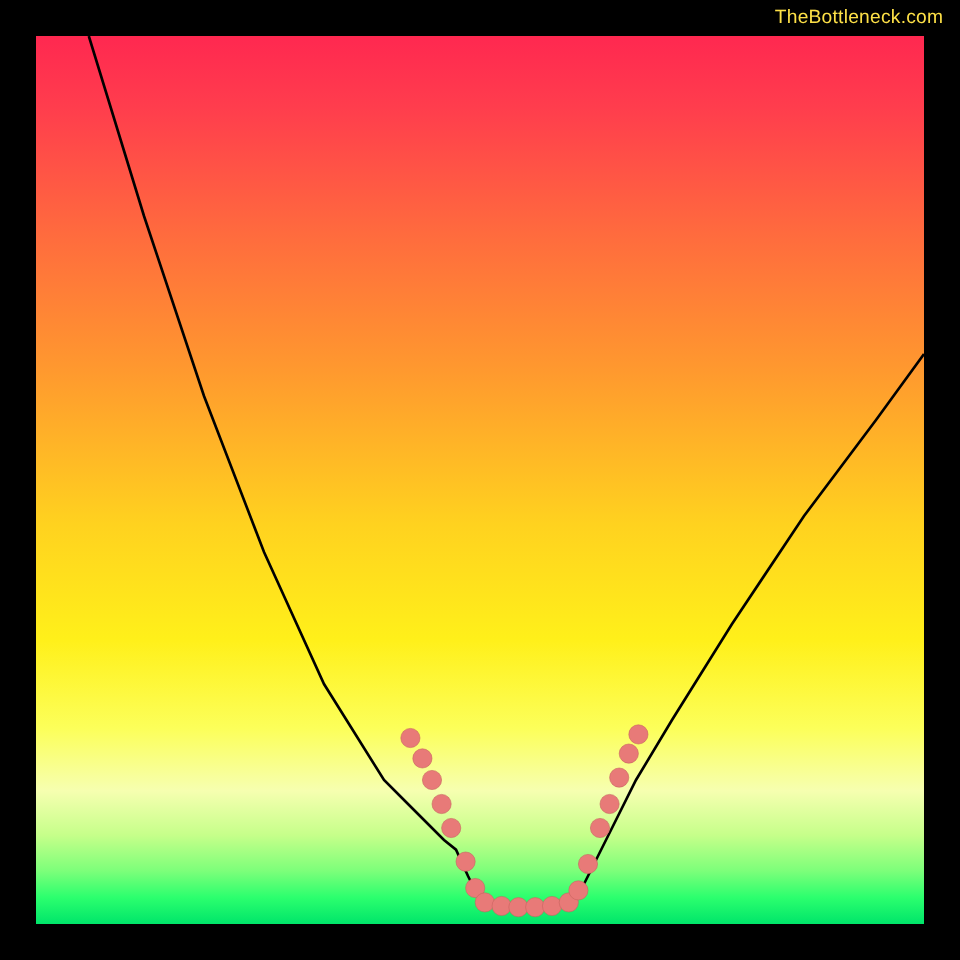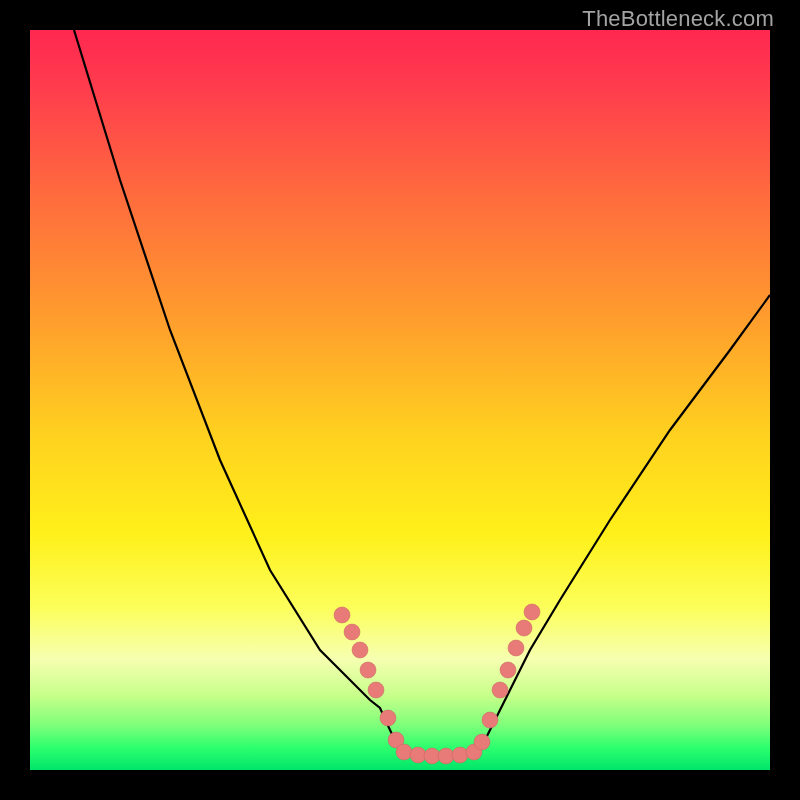--- a/index.html
+++ b/index.html
@@ -6,25 +6,25 @@
   html, body { width: 800px; height: 800px; overflow: hidden; background: #000; }
   .frame {
     position: relative;
     width: 800px;
     height: 800px;
     background: #000;
   }
   .watermark {
     position: absolute;
     top: 6px;
-    right: 26px;
+    right: 14px;
     font-family: Arial, Helvetica, sans-serif;
-    font-size: 22px;
+    font-size: 16px;
     font-weight: 500;
-    color: #a3a3a3;
+    color: #fde047;
     letter-spacing: 0.2px;
     z-index: 5;
   }
   .plot {
     position: absolute;
     left: 30px;
     top: 30px;
     width: 740px;
     height: 740px;
     overflow: hidden;

